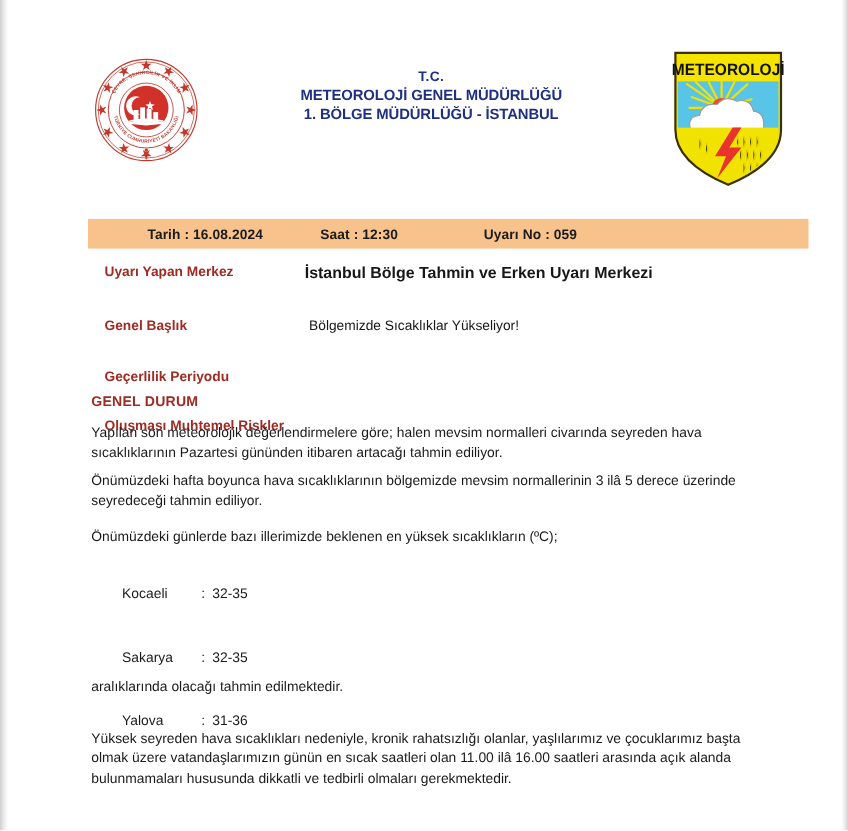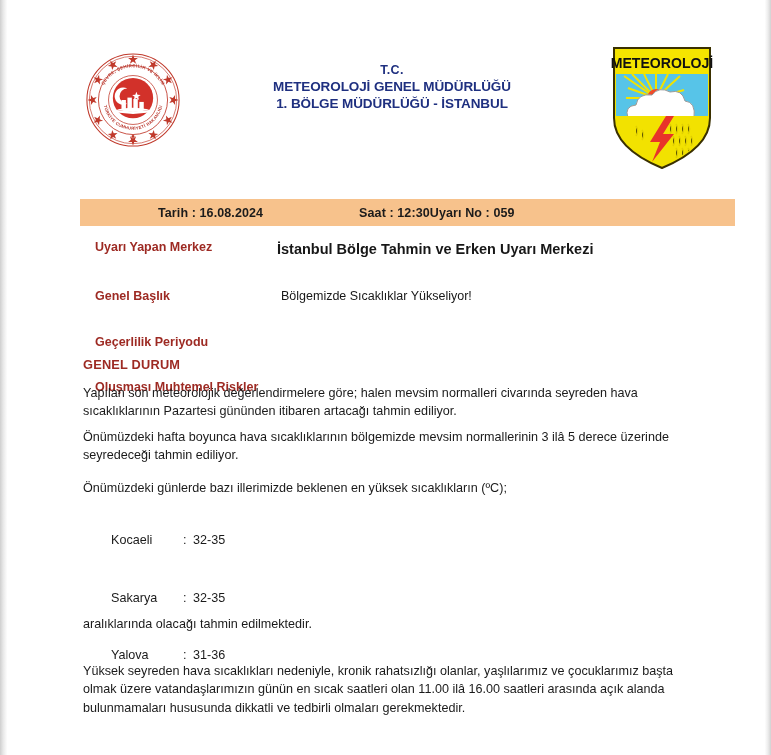--- a/index.html
+++ b/index.html
@@ -75,23 +75,23 @@
     background: #f7c28c;
     display: flex;
     align-items: center;
   }
   .info-bar .cell {
     font-size: 12.5px;
     font-weight: bold;
     color: #1b1b1b;
     letter-spacing: .1px;
   }
-  .info-bar .c1 { margin-left: 78px; }
-  .info-bar .c2 { margin-left: 96px; }
-  .info-bar .c3 { }
+  .info-bar .c1 { margin-left: 54px; }
+  .info-bar .c2 { margin-left: 52px; }
+  .info-bar .c3 { margin-left: 78px; }
 
   
   .fields {
     position: absolute;
     left: 0; top: 239px;
     width: 758px;
   }
   .field-row {
     position: relative;
     min-height: 21px;

